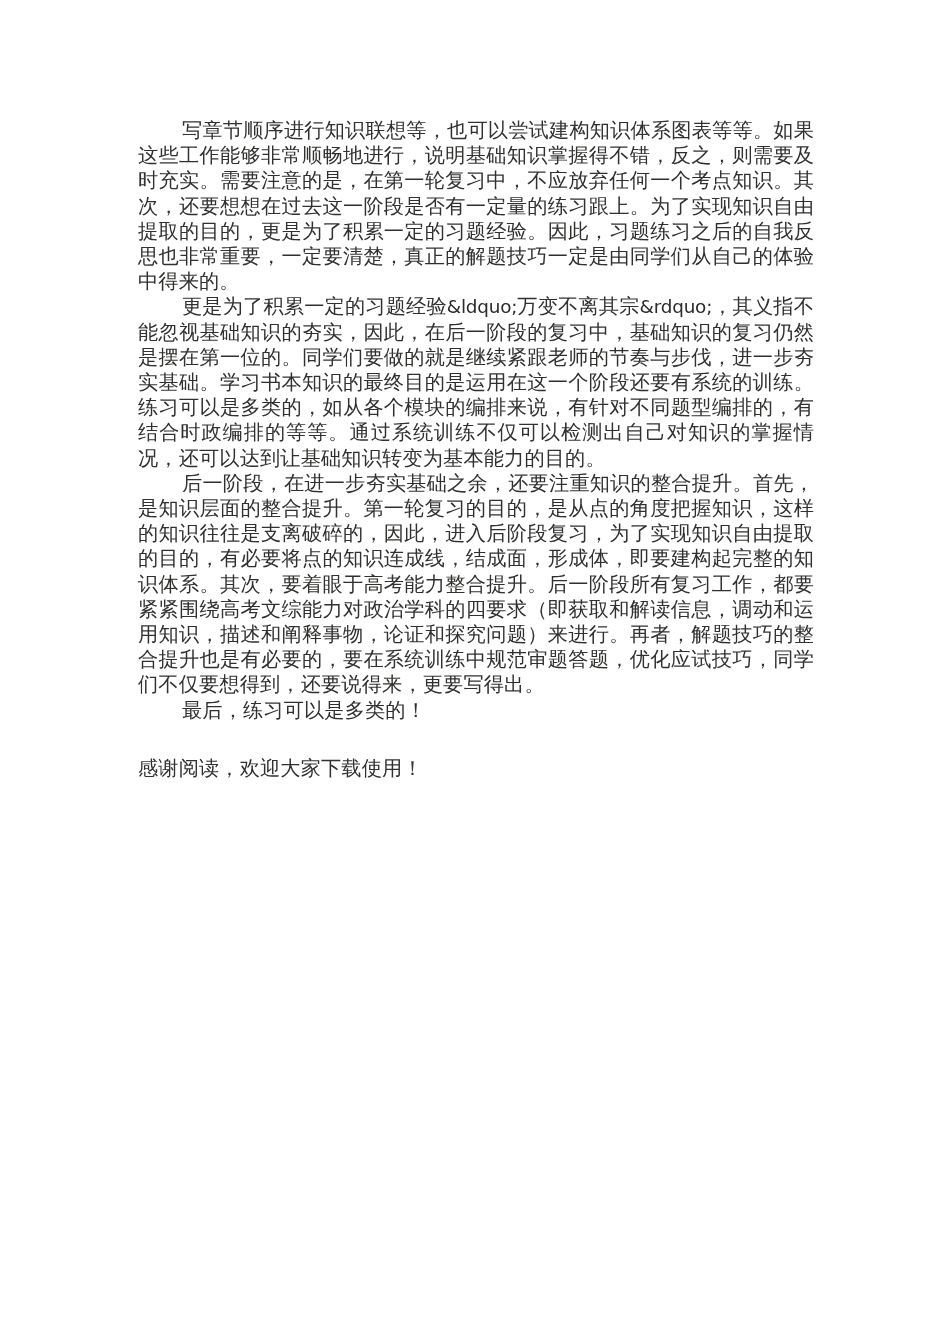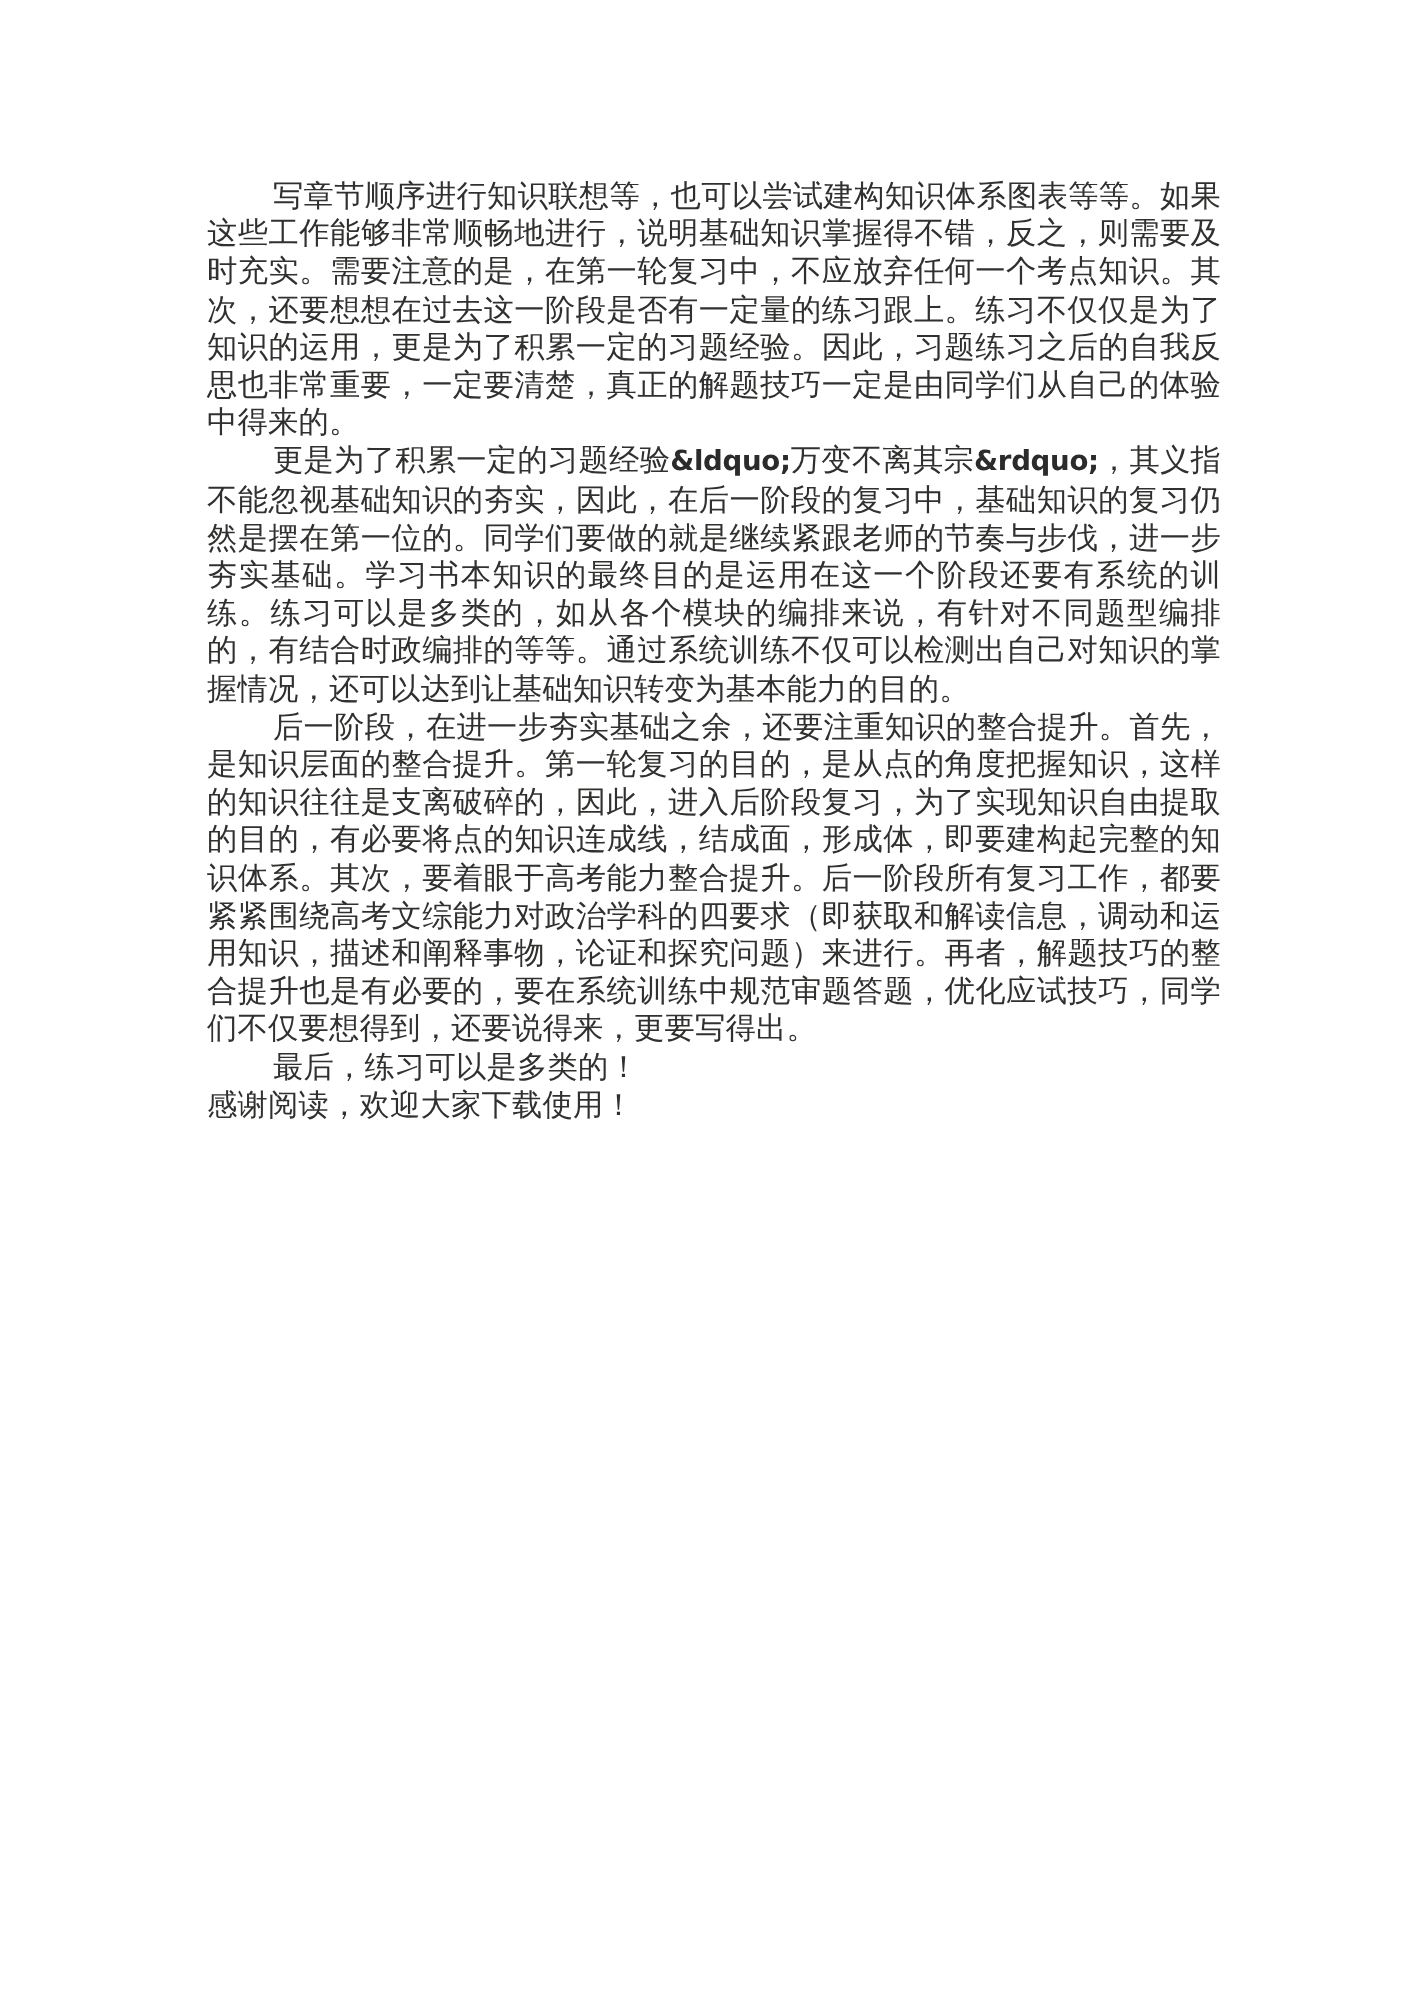--- a/index.html
+++ b/index.html
@@ -45,46 +45,47 @@
     word-break: break-all;
     -webkit-font-smoothing: antialiased;
   }
 
   p.para.indent {
     text-indent: 44px;
   }
 
   p.para.noindent {
     text-indent: 0;
+    margin-top: 33px;
   }
 
   
   .gap-p1 { margin-top: 0; }
   .gap-std { margin-top: 65px; }
   .gap-std2 { margin-top: 62px; }
   .gap-std3 { margin-top: 68px; }
   .gap-std4 { margin-top: 68px; }
   .gap-last { margin-top: 62px; }
 
   
   .entity-literal {
     font-family: "DejaVu Sans", "Liberation Sans", sans-serif;
-    font-weight: 700;
+    font-weight: 400;
     font-size: 18.4px;
     letter-spacing: -0.2px;
     color: #2b2b2b;
   }
 </style>
 </head>
 <body>
 
 <div class="page">
   <div class="doc-body">
 
-    <p class="para indent gap-p1">写章节顺序进行知识联想等，也可以尝试建构知识体系图表等等。如果这些工作能够非常顺畅地进行，说明基础知识掌握得不错，反之，则需要及时充实。需要注意的是，在第一轮复习中，不应放弃任何一个考点知识。其次，还要想想在过去这一阶段是否有一定量的练习跟上。练习不仅仅是为了知识的运用，更是为了积累一定的习题经验。因此，习题练习之后的自我反思也非常重要，一定要清楚，真正的解题技巧一定是由同学们从自己的体验中得来的。</p>
+    <p class="para indent gap-p1">写章节顺序进行知识联想等，也可以尝试建构知识体系图表等等。如果这些工作能够非常顺畅地进行，说明基础知识掌握得不错，反之，则需要及时充实。需要注意的是，在第一轮复习中，不应放弃任何一个考点知识。其次，还要想想在过去这一阶段是否有一定量的练习跟上。为了实现知识自由提取的目的，更是为了积累一定的习题经验。因此，习题练习之后的自我反思也非常重要，一定要清楚，真正的解题技巧一定是由同学们从自己的体验中得来的。</p>
 
 
     <p class="para indent gap-std2">
       <span>更是为了积累一定的习题经验</span><span class="entity-literal">&amp;ldquo;</span><span>万变不离其宗</span><span class="entity-literal">&amp;rdquo;</span><span>，其义指不能忽视基础知识的夯实，因此，在后一阶段的复习中，基础知识的复习仍然是摆在第一位的。同学们要做的就是继续紧跟老师的节奏与步伐，进一步夯实基础。学习书本知识的最终目的是运用在这一个阶段还要有系统的训练。练习可以是多类的，如从各个模块的编排来说，有针对不同题型编排的，有结合时政编排的等等。通过系统训练不仅可以检测出自己对知识的掌握情况，还可以达到让基础知识转变为基本能力的目的。</span>
     </p>
 
     <p class="para indent gap-std3">后一阶段，在进一步夯实基础之余，还要注重知识的整合提升。首先，是知识层面的整合提升。第一轮复习的目的，是从点的角度把握知识，这样的知识往往是支离破碎的，因此，进入后阶段复习，为了实现知识自由提取的目的，有必要将点的知识连成线，结成面，形成体，即要建构起完整的知识体系。其次，要着眼于高考能力整合提升。后一阶段所有复习工作，都要紧紧围绕高考文综能力对政治学科的四要求（即获取和解读信息，调动和运用知识，描述和阐释事物，论证和探究问题）来进行。再者，解题技巧的整合提升也是有必要的，要在系统训练中规范审题答题，优化应试技巧，同学们不仅要想得到，还要说得来，更要写得出。</p>
 
     <p class="para indent gap-std4">最后，练习可以是多类的！</p>
 

